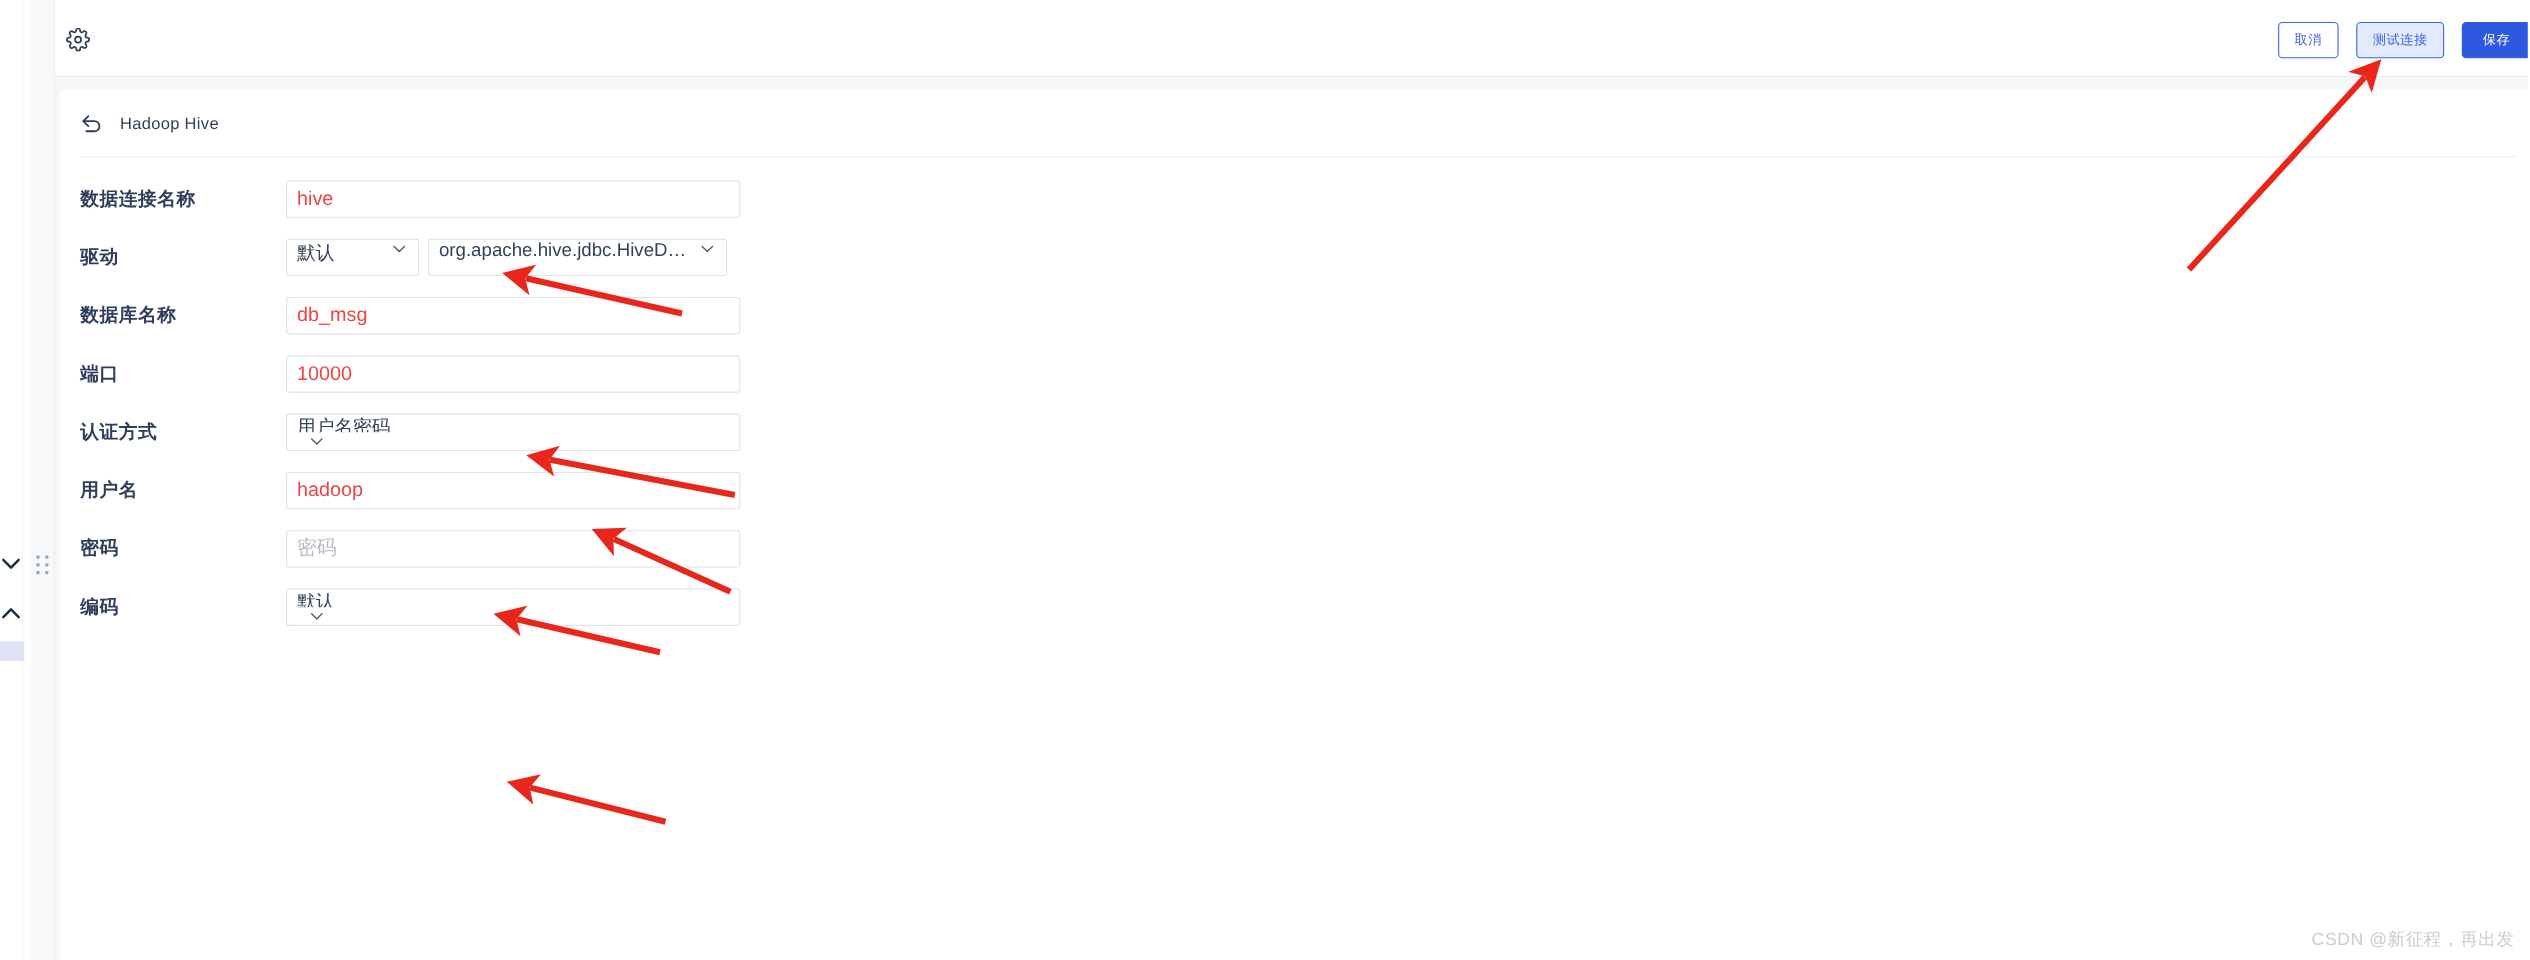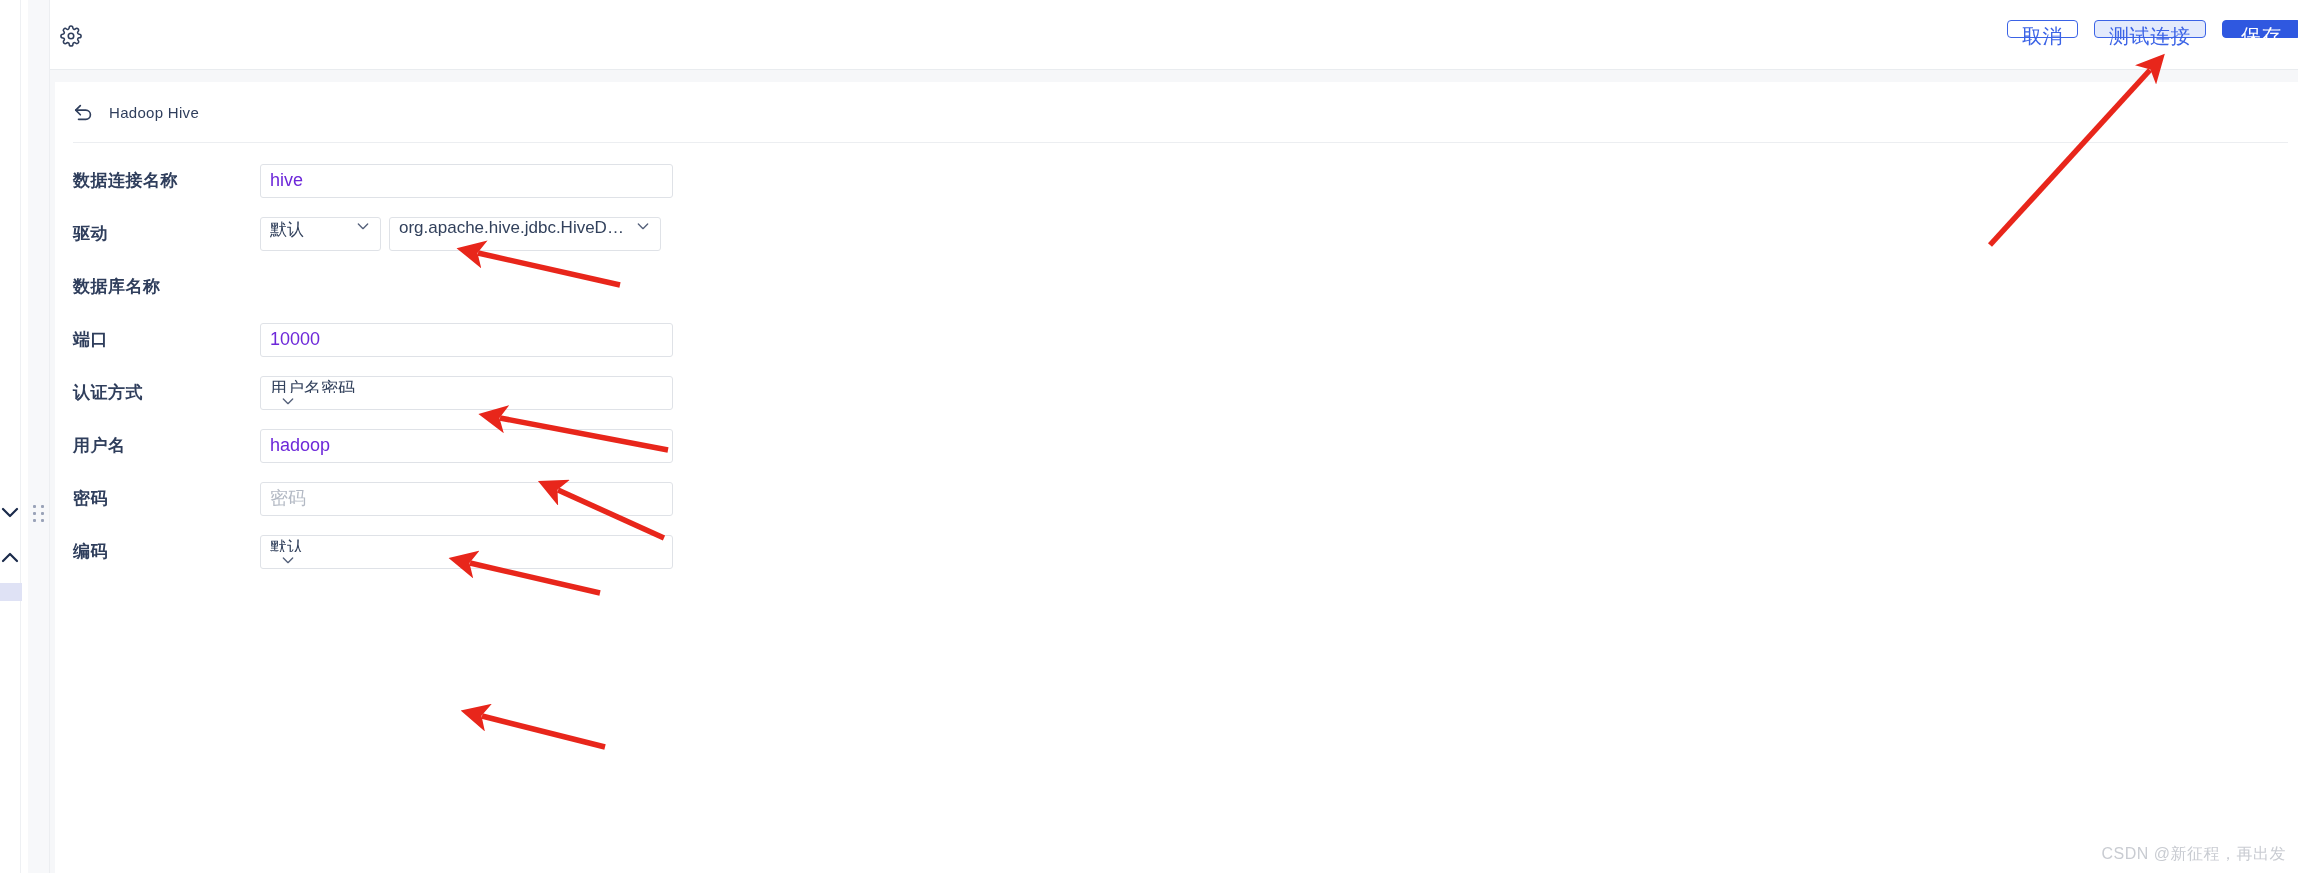--- a/index.html
+++ b/index.html
@@ -82,23 +82,23 @@
   .gear-icon svg { width: 22px; height: 22px; display: block; }
 
   .tb-actions {
     position: absolute;
     right: -1px; top: 20px;
     display: flex;
     align-items: center;
     gap: 16px;
   }
   .btn {
-    height: 18px;
+    height: 33px;
     border-radius: 4px;
-    font-size: 20px;
+    font-size: 12px;
     line-height: 31px;
     padding: 0 14px;
     cursor: pointer;
     white-space: nowrap;
     letter-spacing: 0.5px;
   }
   .btn-ghost {
     background: #ffffff;
     border: 1px solid #3b63e6;
     color: #3b63e6;
@@ -185,21 +185,21 @@
     gap: 8px;
   }
 
   .inp {
     width: 413px;
     height: 34px;
     border: 1px solid #dfe2e7;
     border-radius: 3px;
     background: #ffffff;
     font-size: 18px;
-    color: #6d28d9;
+    color: #ef4444;
     padding: 0 9px;
     font-family: "Liberation Sans", "DejaVu Sans", sans-serif;
     outline: none;
   }
   .inp::placeholder { color: #b3b9c4; }
 
   .sel {
     position: relative;
     height: 34px;
     border: 1px solid #dfe2e7;
@@ -341,20 +341,23 @@
                 <svg viewBox="0 0 24 24" fill="none" stroke="currentColor" stroke-width="2" stroke-linecap="round" stroke-linejoin="round">
                     <polyline points="5,9 12,16 19,9"></polyline>
                   </svg>
               </span>
             </div>
           </div>
         </div>
 
         <div class="row">
           <div class="lbl">数据库名称</div>
+          <div class="fieldwrap">
+            <input class="inp" value="db_msg" style="">
+          </div>
         </div>
 
 
         <div class="row">
           <div class="lbl">端口</div>
           <div class="fieldwrap">
             <input class="inp" value="10000" style="">
           </div>
         </div>
 

